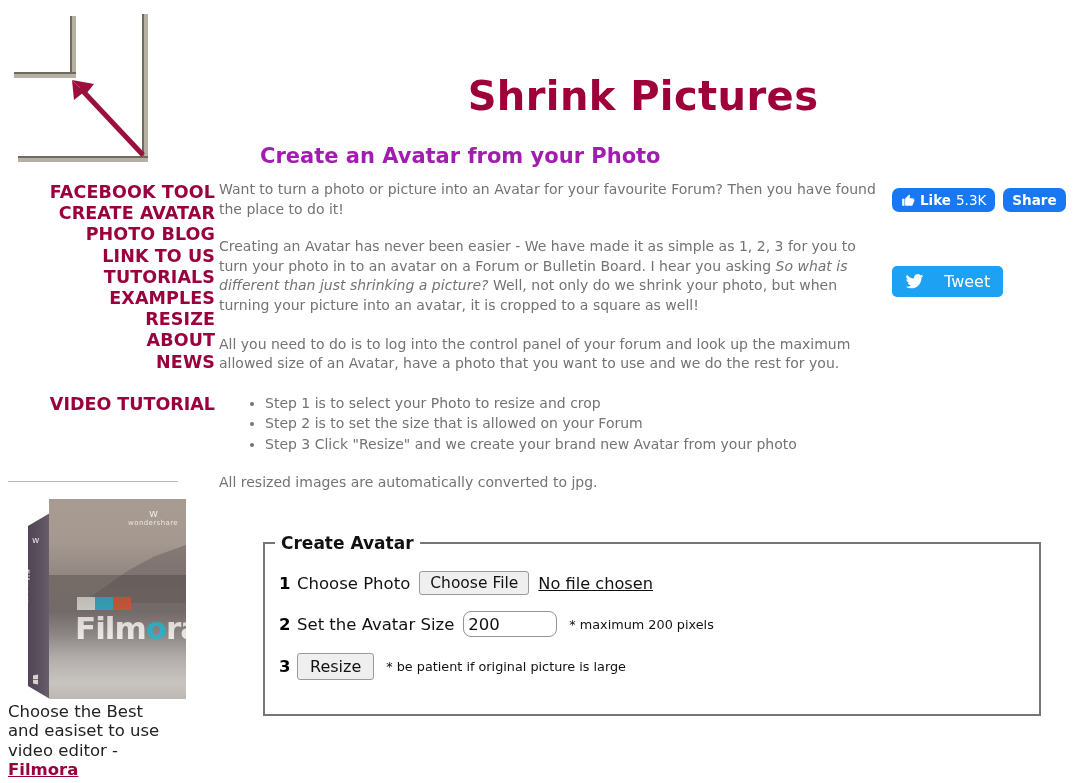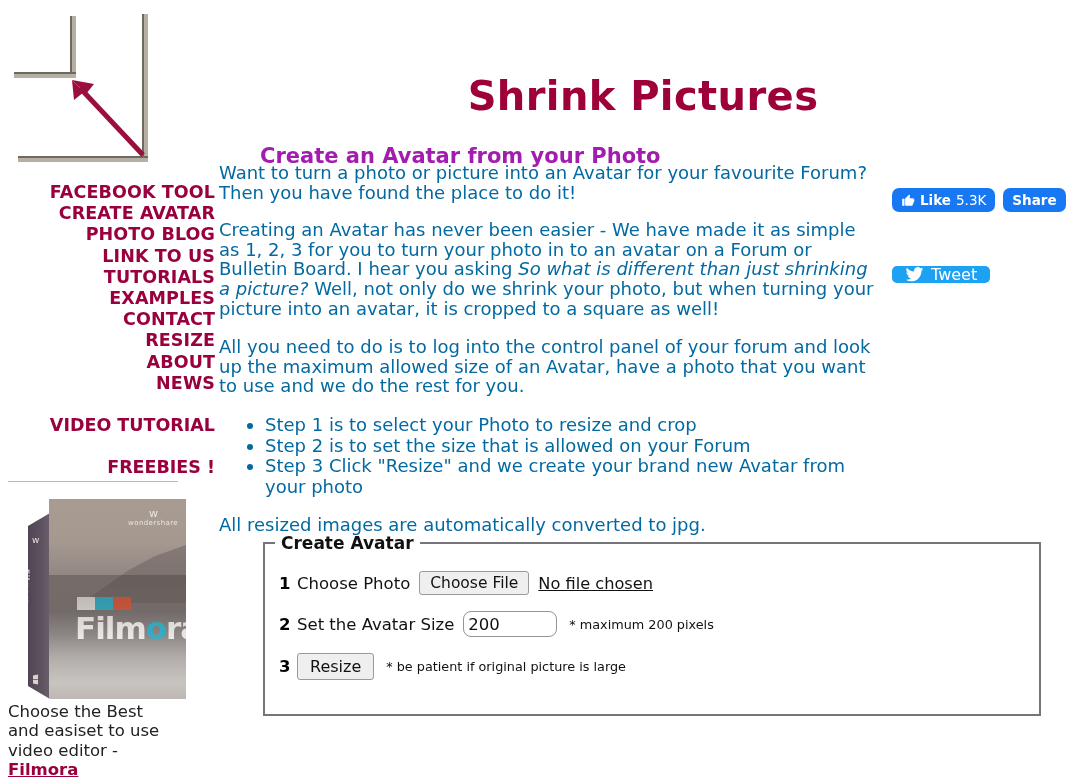--- a/index.html
+++ b/index.html
@@ -209,25 +209,25 @@
     position: absolute;
     left: 260px; top: 126px;
     font-size: 21px;
     line-height: 26px;
     font-weight: bold;
     color: #a21caf;
   }
 
   #content {
     position: absolute;
-    left: 219px; top: 163px;
+    left: 219px; top: 180px;
     width: 660px;
-    font-size: 18px;
+    font-size: 14px;
     line-height: 19.6px;
-    color: #0369a1;
+    color: #737373;
   }
   #content p { margin: 0 0 19px 0; }
   #content p.tight { margin-bottom: 18px; }
   #content em { font-style: italic; }
   #content ul {
     margin: 0 0 18px 0;
     padding-left: 46px;
     list-style-type: disc;
   }
   #content li {
@@ -258,27 +258,27 @@
     cursor: pointer;
     white-space: nowrap;
   }
   .fb-count { font-weight: normal; }
   .thumb-icon { display: inline-block; width: 14px; height: 14px; }
   #tweet-btn {
     position: absolute;
     left: 892px; top: 266px;
     display: inline-flex;
     align-items: center;
-    gap: 7px;
+    gap: 20px;
     background: #1da1f2;
     color: #ffffff;
     border: 0;
     border-radius: 5px;
     padding: 0 13px;
-    height: 17px;
+    height: 31px;
     font-size: 16px;
     font-family: "DejaVu Sans", "Liberation Sans", sans-serif;
     cursor: pointer;
   }
   .bird-icon { display: inline-block; width: 19px; height: 19px; }
 
   
   #avatar-fieldset {
     position: absolute;
     left: 263px; top: 533px;
@@ -386,28 +386,26 @@
       </svg>
     </div>
 
     <nav id="nav">
       <a class="nav-link" href="#">FACEBOOK TOOL</a>
       <a class="nav-link" href="#">CREATE AVATAR</a>
       <a class="nav-link" href="#">PHOTO BLOG</a>
       <a class="nav-link" href="#">LINK TO US</a>
       <a class="nav-link" href="#">TUTORIALS</a>
       <a class="nav-link" href="#">EXAMPLES</a>
-      <a class="nav-link" href="#">CONTACT</a>
       <a class="nav-link" href="#">RESIZE</a>
       <a class="nav-link" href="#">ABOUT</a>
       <a class="nav-link" href="#">NEWS</a>
       <div class="nav-gap"></div>
       <a id="nav-video" href="#">VIDEO TUTORIAL</a>
       <div class="nav-gap"></div>
-      <a id="nav-freebies" href="#">FREEBIES !</a>
     </nav>
 
     <div id="sidebar-divider"></div>
 
     <div id="ad-box">
       <div class="box-spine">
         <div class="spine-mark">w</div>
         <div class="spine-text">Filmora</div>
         <div class="spine-win"></div>
       </div>

